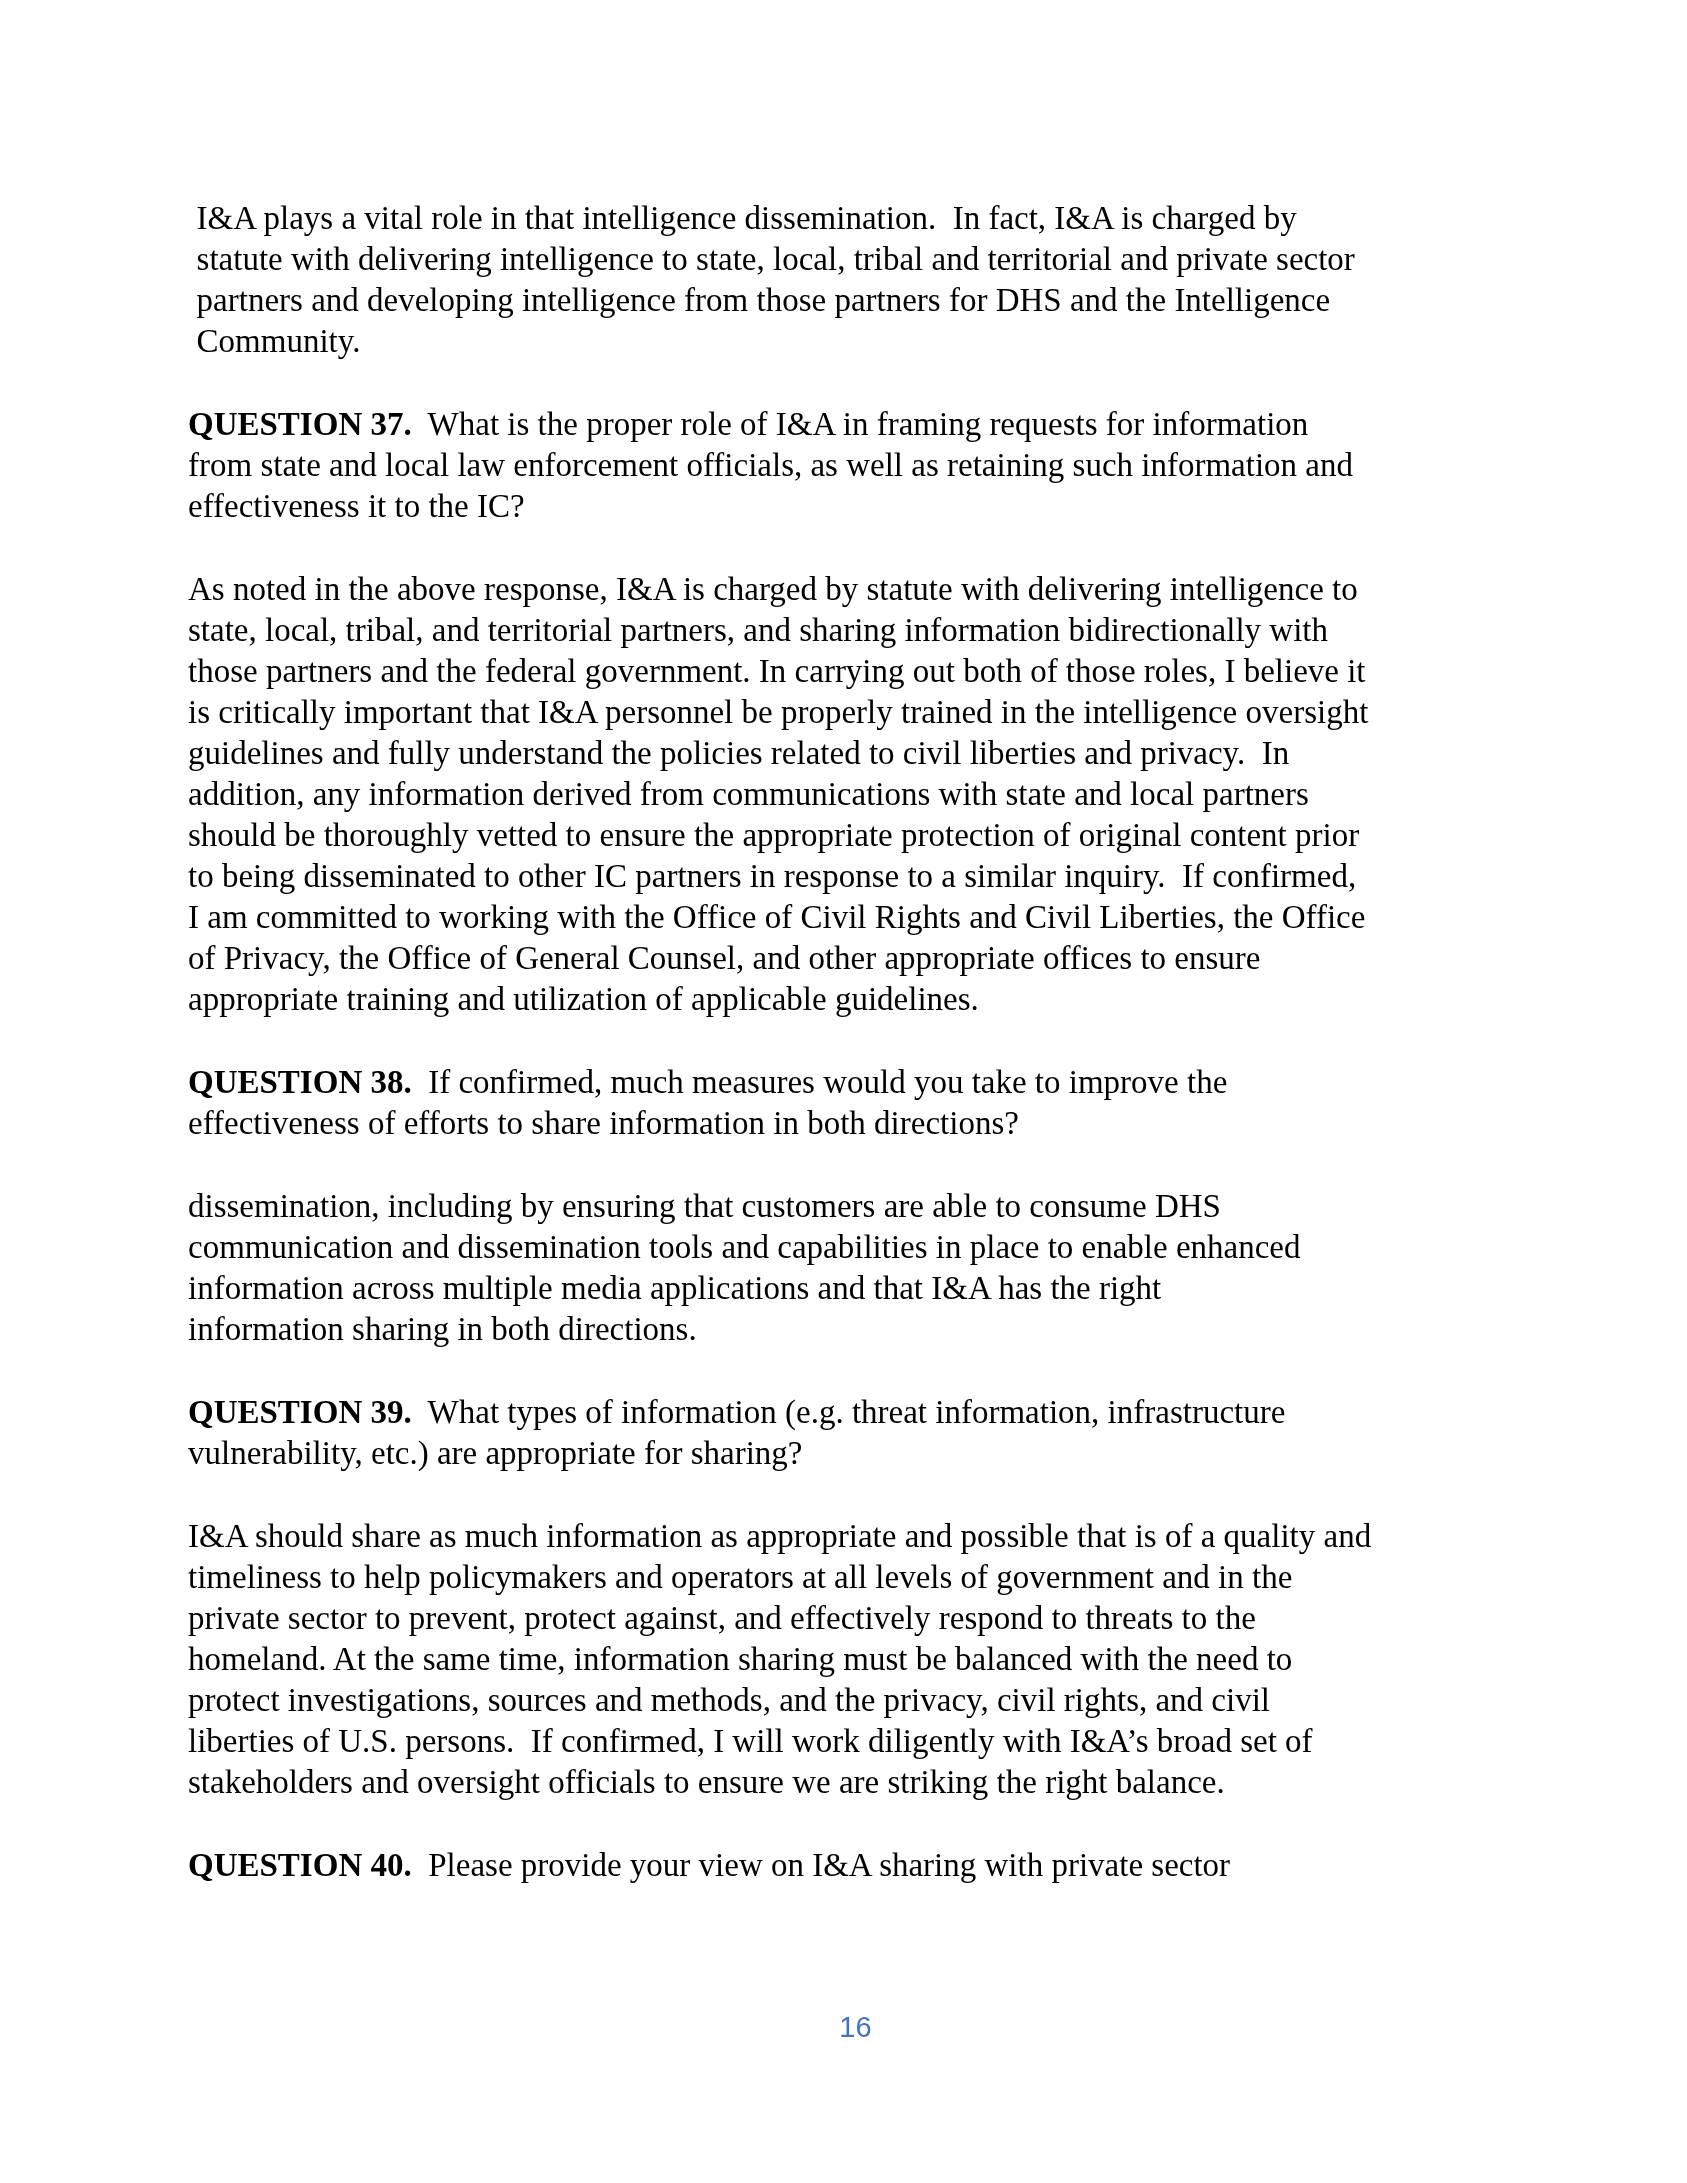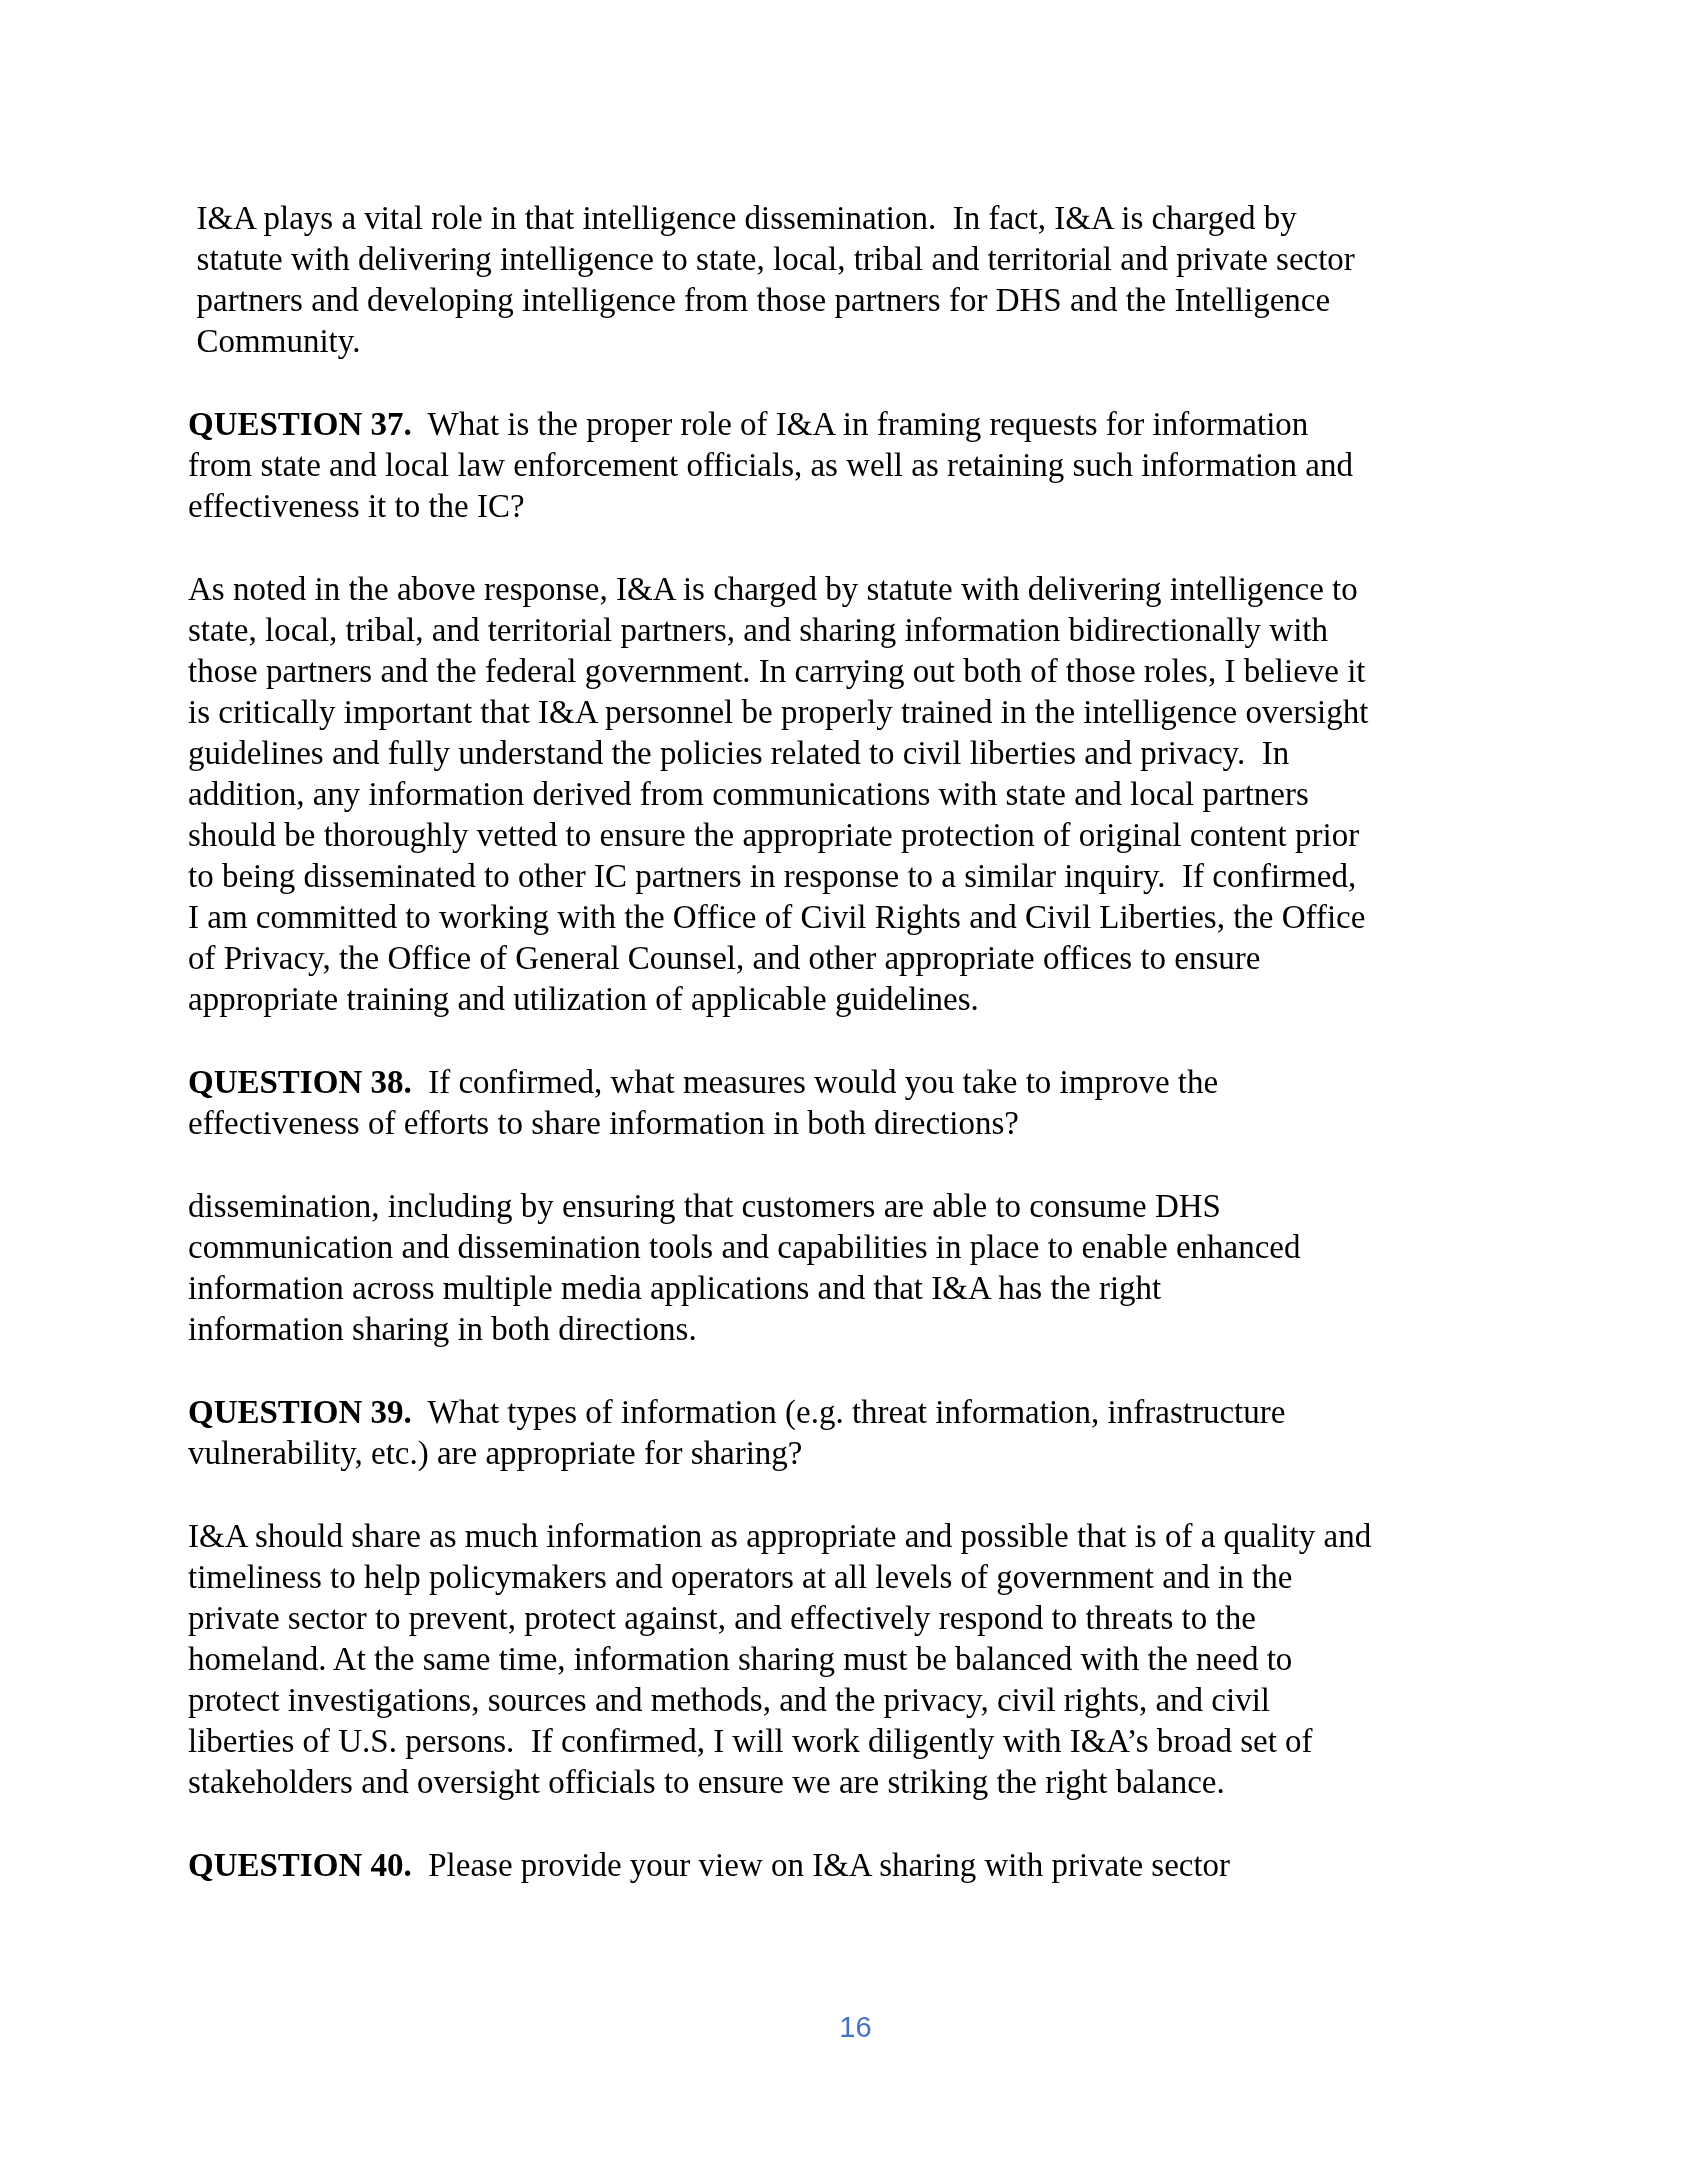--- a/index.html
+++ b/index.html
@@ -64,21 +64,21 @@
       <span class="line">guidelines and fully understand the policies related to civil liberties and privacy.  In</span>
       <span class="line">addition, any information derived from communications with state and local partners</span>
       <span class="line">should be thoroughly vetted to ensure the appropriate protection of original content prior</span>
       <span class="line">to being disseminated to other IC partners in response to a similar inquiry.  If confirmed,</span>
       <span class="line">I am committed to working with the Office of Civil Rights and Civil Liberties, the Office</span>
       <span class="line">of Privacy, the Office of General Counsel, and other appropriate offices to ensure</span>
       <span class="line">appropriate training and utilization of applicable guidelines.</span>
     </p>
 
     <p class="para">
-      <span class="line"><span class="qlabel">QUESTION 38.</span><span class="qrest">  If confirmed, what measures would you take to improve the</span></span>
+      <span class="line"><span class="qlabel">QUESTION 38.</span><span class="qrest">  If confirmed, much measures would you take to improve the</span></span>
       <span class="line">effectiveness of efforts to share information in both directions?</span>
     </p>
 
     <p class="para">
       <span class="line">dissemination, including by ensuring that customers are able to consume DHS</span>
       <span class="line">communication and dissemination tools and capabilities in place to enable enhanced</span>
       <span class="line">information across multiple media applications and that I&amp;A has the right</span>
       <span class="line">information sharing in both directions.</span>
     </p>
 

